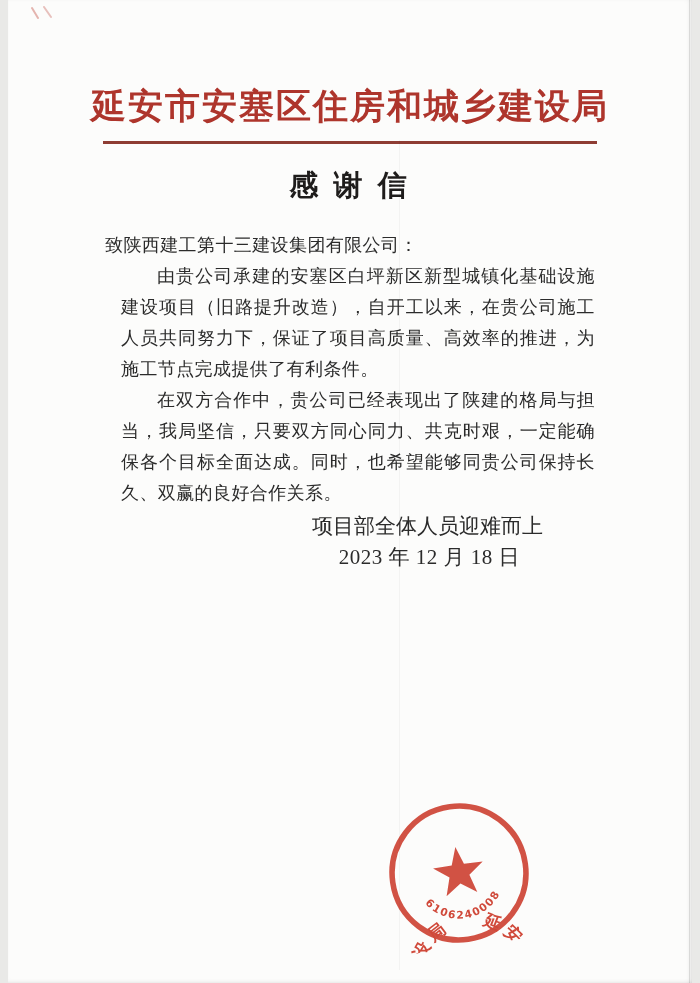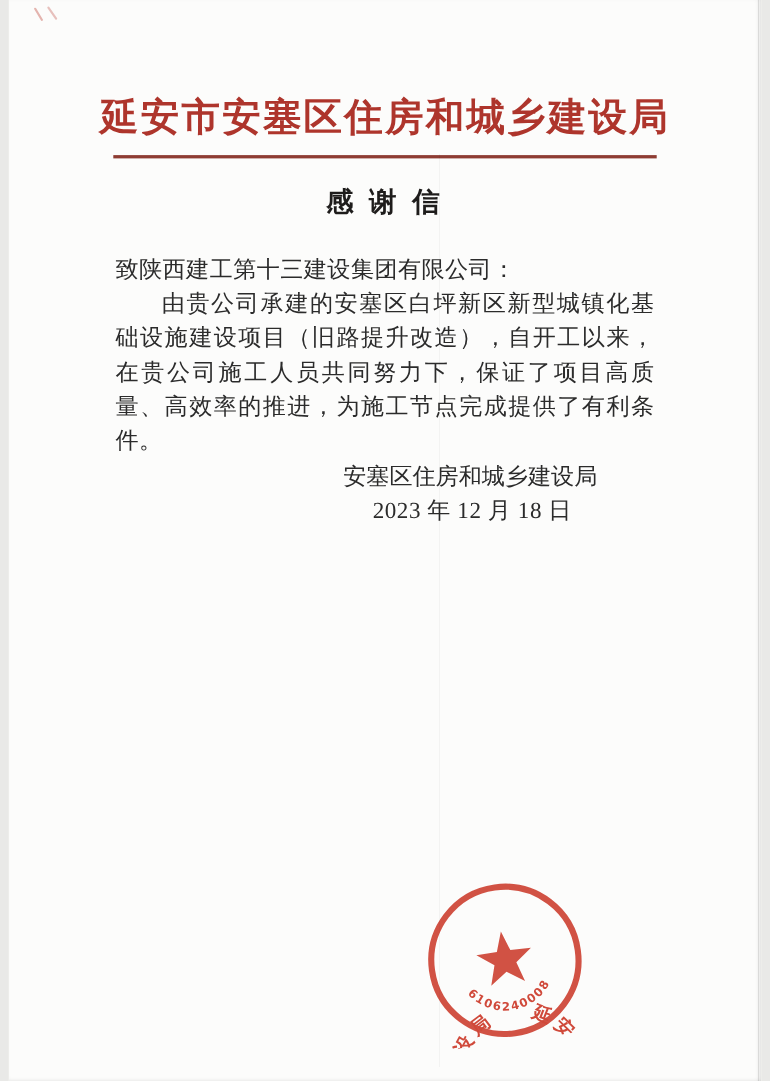--- a/index.html
+++ b/index.html
@@ -32,35 +32,35 @@
     color:#ae352c;
   }
   .rule{
     width:494px;height:0;
     margin:11px auto 0 auto;
     border-top:3px solid #8e3c33;
   }
   .doc-title{
     margin:24px 0 0 0;
     text-align:center;
-    font-size:25px;line-height:34px;
+    font-size:29px;line-height:34px;
     font-weight:700;
     letter-spacing:4px;
     color:#1e1c1b;
   }
   .body-text{
     width:490px;
     margin:28px auto 0 auto;
-    font-size:21px;line-height:31px;
+    font-size:18px;line-height:31px;
     letter-spacing:0.4px;
     color:#2b2b2b;
     text-align:justify;
   }
   .body-text p{margin:0;}
-  .body-text p.para{text-indent:2em;}
+  .body-text p.para{text-indent:2em;margin-left:16px;}
   .closing{
     width:490px;margin:2px auto 0 auto;
     font-size:21px;line-height:31px;color:#2b2b2b;
     text-align:right;
   }
   .closing .sig{padding-right:52px;}
   .closing .date{padding-right:75px;letter-spacing:0.5px;}
   .stamp{
     position:absolute;left:377px;top:799px;width:148px;height:148px;
     mix-blend-mode:multiply;opacity:0.92;
@@ -81,24 +81,25 @@
 
   <div class="letterhead">延安市安塞区住房和城乡建设局</div>
 
   <div class="rule"></div>
 
   <div class="doc-title">感 谢 信</div>
 
   <div class="body-text">
     <p class="salutation">致陕西建工第十三建设集团有限公司：</p>
     <p class="para">由贵公司承建的安塞区白坪新区新型城镇化基础设施建设项目（旧路提升改造），自开工以来，在贵公司施工人员共同努力下，保证了项目高质量、高效率的推进，为施工节点完成提供了有利条件。</p>
+    <p class="para">在双方合作中，贵公司已经表现出了陕建的格局与担当，我局坚信，只要双方同心同力、共克时艰，一定能确保各个目标全面达成。同时，也希望能够同贵公司保持长久、双赢的良好合作关系。</p>
   </div>
 
   <div class="closing">
-    <div class="sig">安塞区住房和城乡建设局</div>
+    <div class="sig">项目部全体人员迎难而上</div>
     <div class="date">2023 年 12 月 18 日</div>
   </div>
 
   <svg class="stamp" viewBox="0 0 146 146">
     <defs>
       <path id="ringPath" d="M 73,125 A 52,52 0 1,1 72.99,125"></path>
       <path id="codePath" d="M 36.1,98.8 A 45,45 0 0,0 109.9,98.8"></path>
     </defs>
     <circle cx="73" cy="73" r="66" fill="none" stroke="#cf3a2a" stroke-width="5.5" opacity="0.95"></circle>
     <polygon points="73,47 79.1,64.6 97.7,65 82.9,76.2 88.3,94 73,83.4 57.7,94 63.1,76.2 48.3,65 66.9,64.6" fill="#cf3a2a" opacity="0.95"></polygon>

